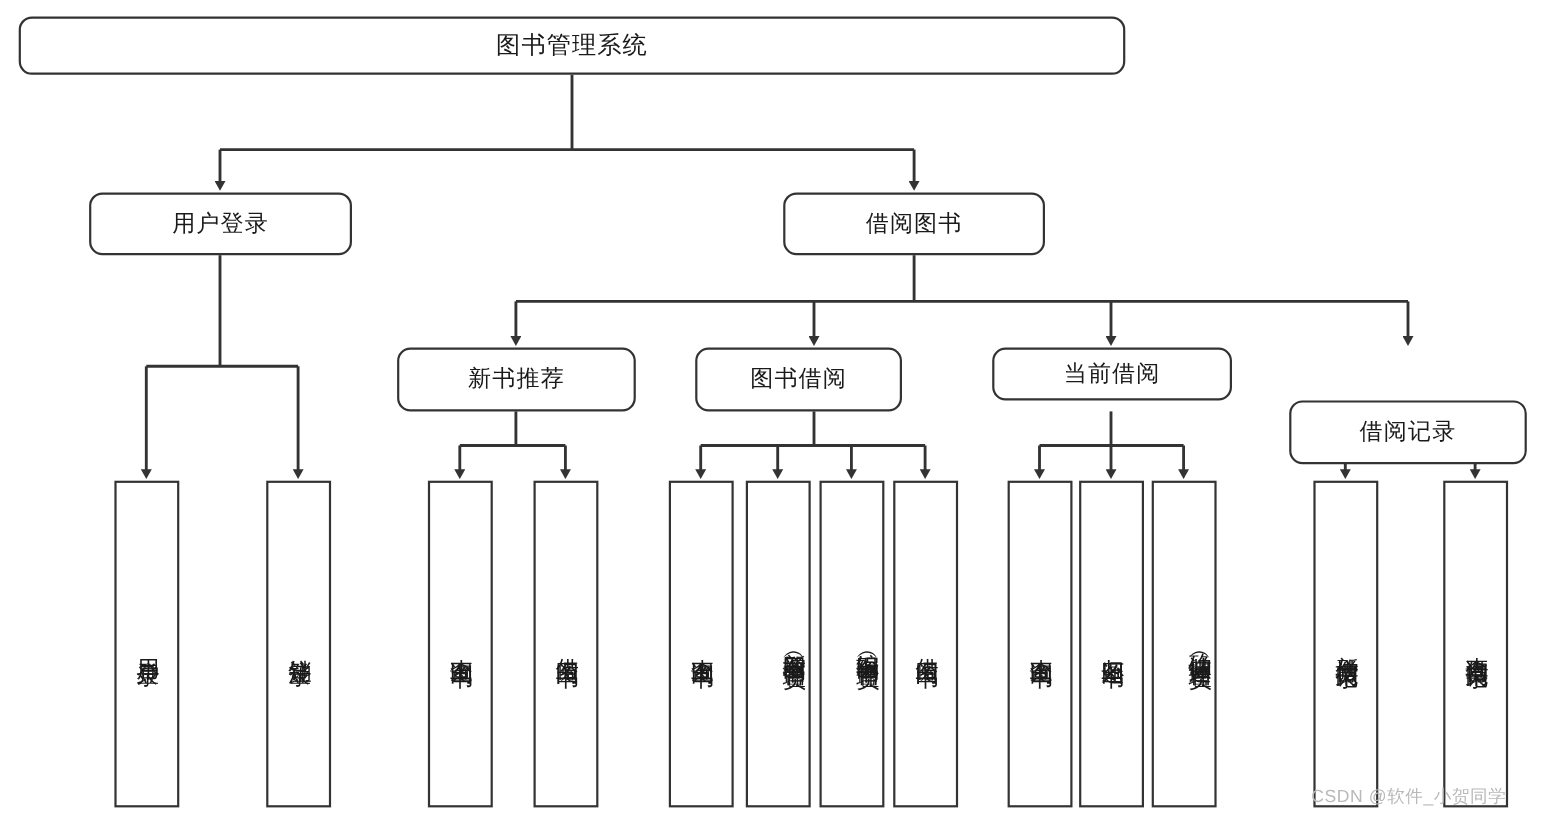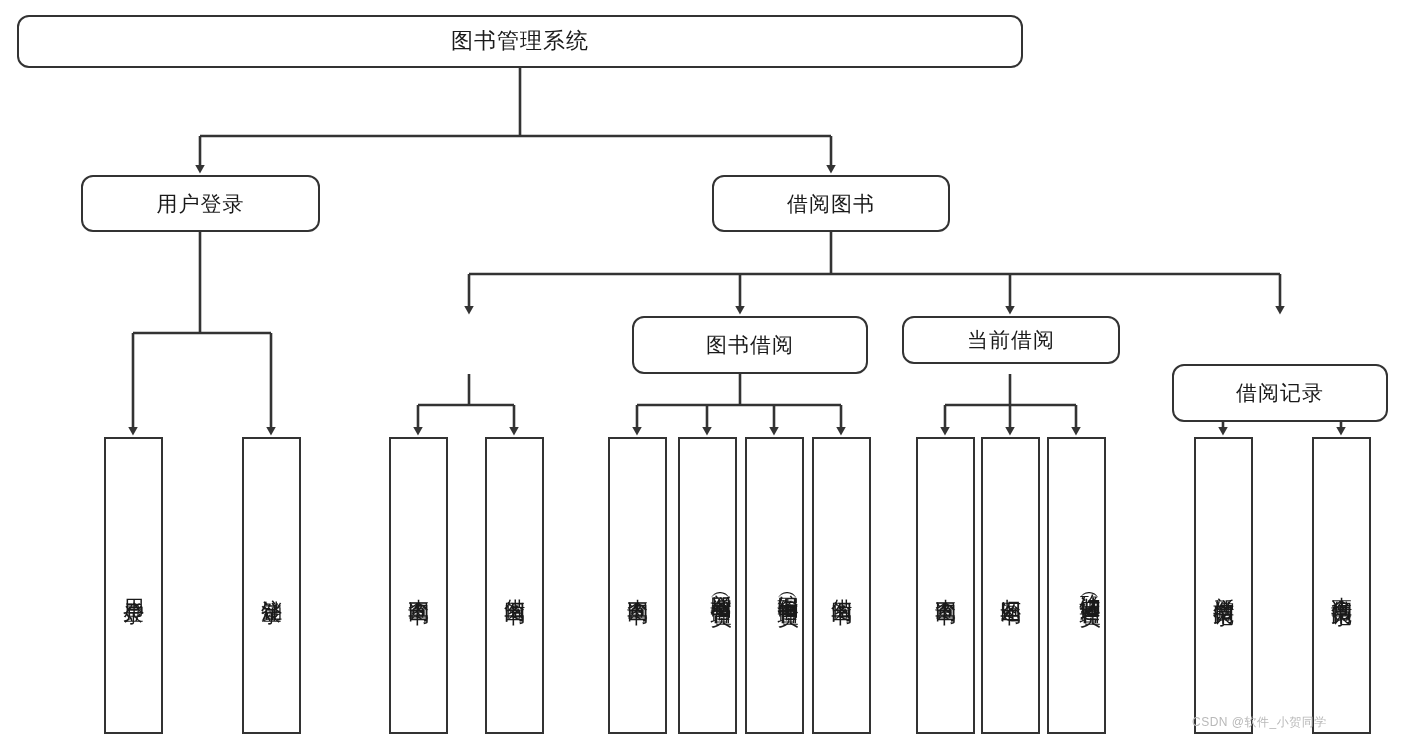--- a/index.html
+++ b/index.html
@@ -51,21 +51,21 @@
   }
   .node.vertical.top-align {
     align-items: flex-start;
     justify-content: center;
   }
   .node.root {
     font-size: 22px;
   }
   .watermark {
     position: absolute;
-    font-size: 12px;
+    font-size: 16px;
     color: #b9b9b9;
     white-space: nowrap;
     letter-spacing: 0.5px;
   }
 </style>
 </head>
 <body>
 
 <div id="diagram-canvas">
 
@@ -117,21 +117,22 @@
       <path d="M1223,405 L1223,428" marker-end="url(#arrow)"></path>
       <path d="M1341,405 L1341,428" marker-end="url(#arrow)"></path>
     </g>
   </svg>
 
   <div class="node horizontal root" style="left:17px; top:15px; width:1006px; height:53px;">图书管理系统</div>
 
   <div class="node horizontal" style="left:81px; top:175px; width:239px; height:57px;">用户登录</div>
   <div class="node horizontal" style="left:712px; top:175px; width:238px; height:57px;">借阅图书</div>
 
-  <div class="node horizontal" style="left:632px; top:316px; width:236px; height:58px;">图书借阅</div>
+  <div class="node horizontal" style="left:361px; top:316px; width:217px; height:58px;">新书推荐</div>
+  <div class="node horizontal" style="left:632px; top:316px; width:188px; height:58px;">图书借阅</div>
   <div class="node horizontal" style="left:902px; top:316px; width:218px; height:48px;">当前借阅</div>
   <div class="node horizontal" style="left:1172px; top:316px; width:216px; height:58px;margin-top:48px;">借阅记录</div>
 
   <div class="node vertical" style="left:104px; top:437px; width:59px; height:297px;">用户登录</div>
   <div class="node vertical" style="left:242px; top:437px; width:59px; height:297px;">注销登录</div>
 
   <div class="node vertical" style="left:389px; top:437px; width:59px; height:297px;">查询图书</div>
   <div class="node vertical" style="left:485px; top:437px; width:59px; height:297px;">借阅图书</div>
 
   <div class="node vertical" style="left:608px; top:437px; width:59px; height:297px;">查询图书</div>

